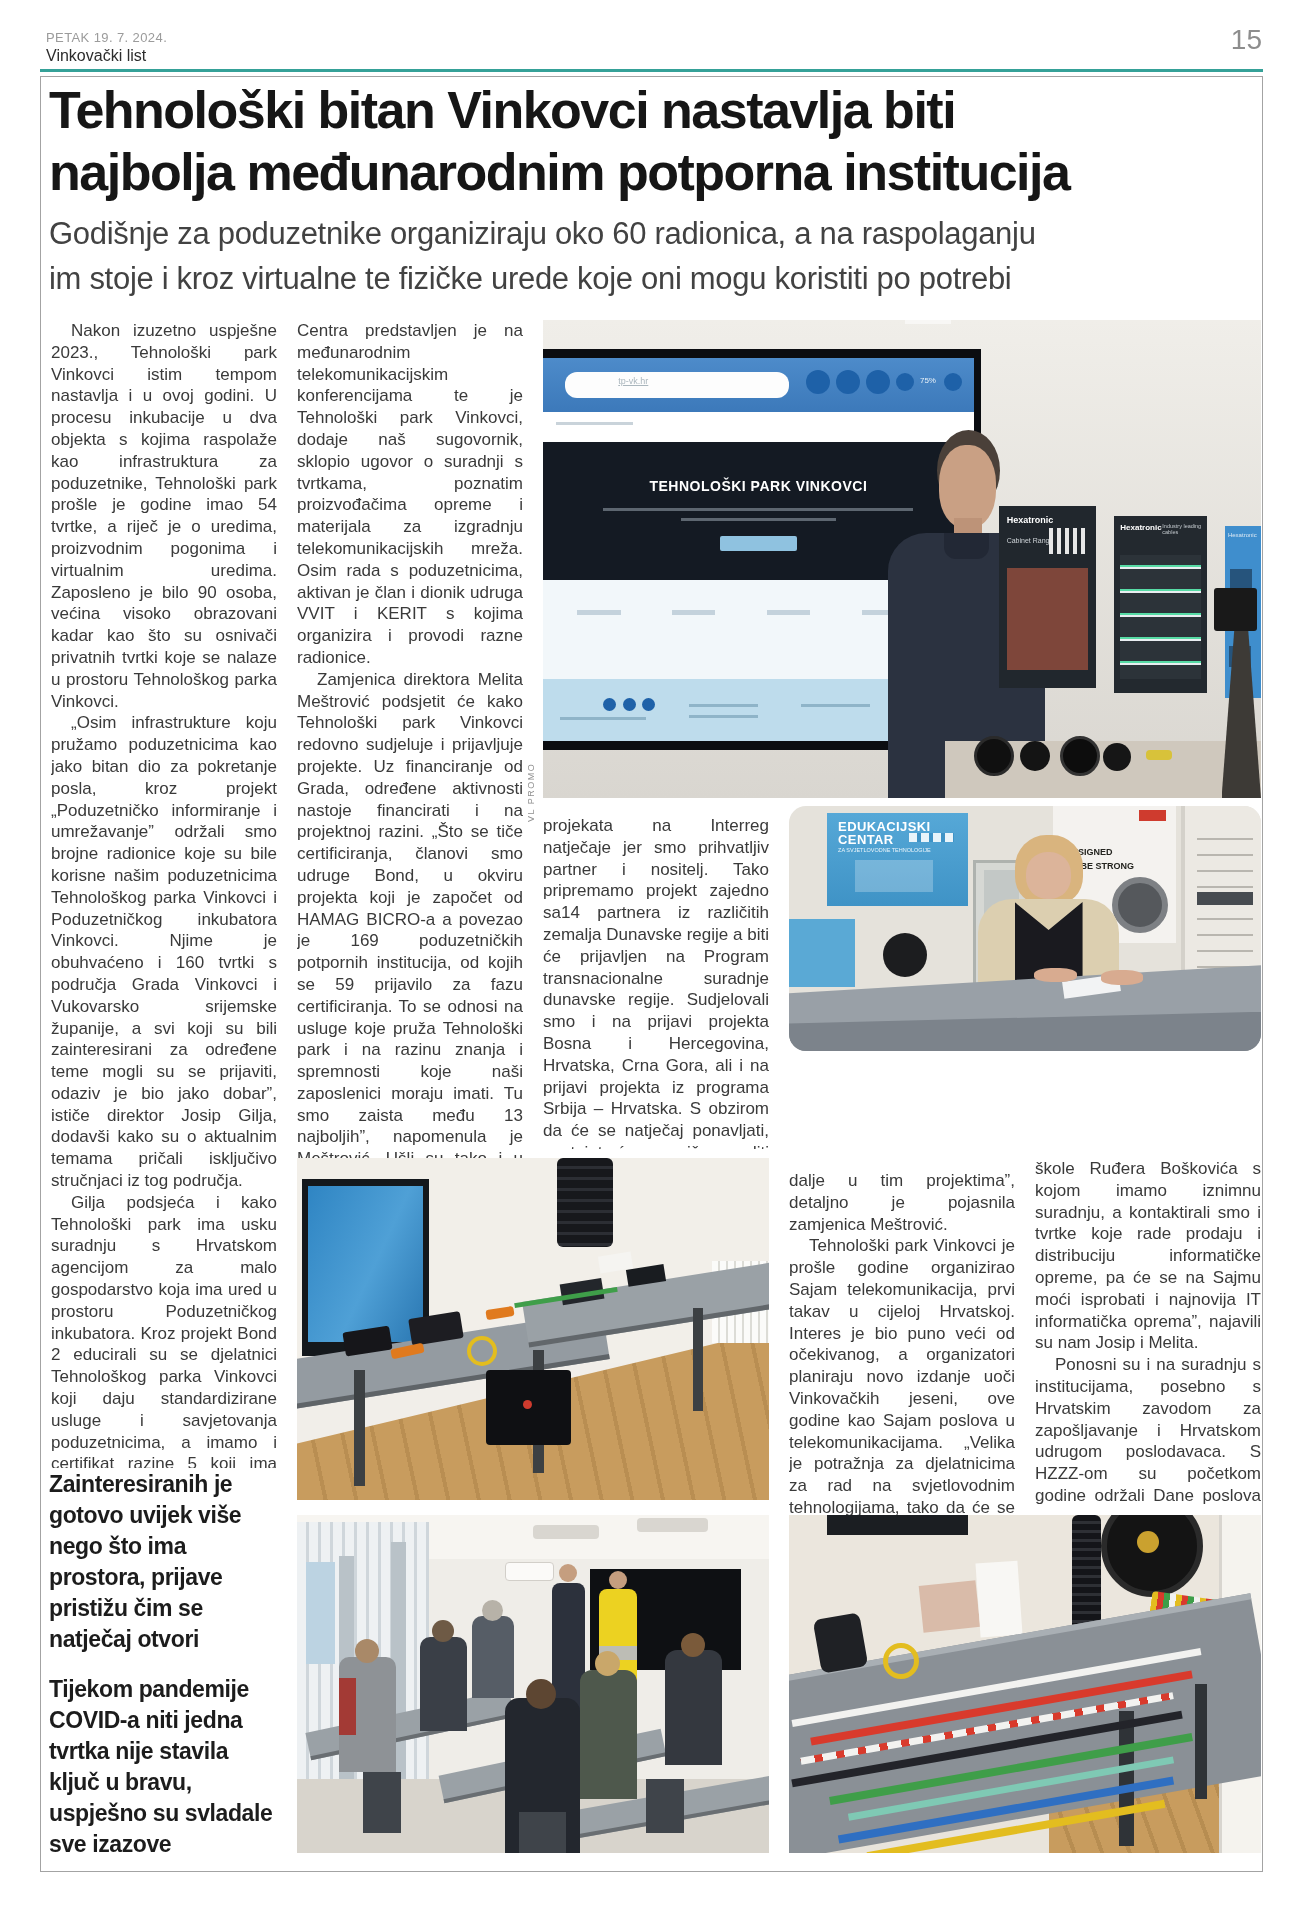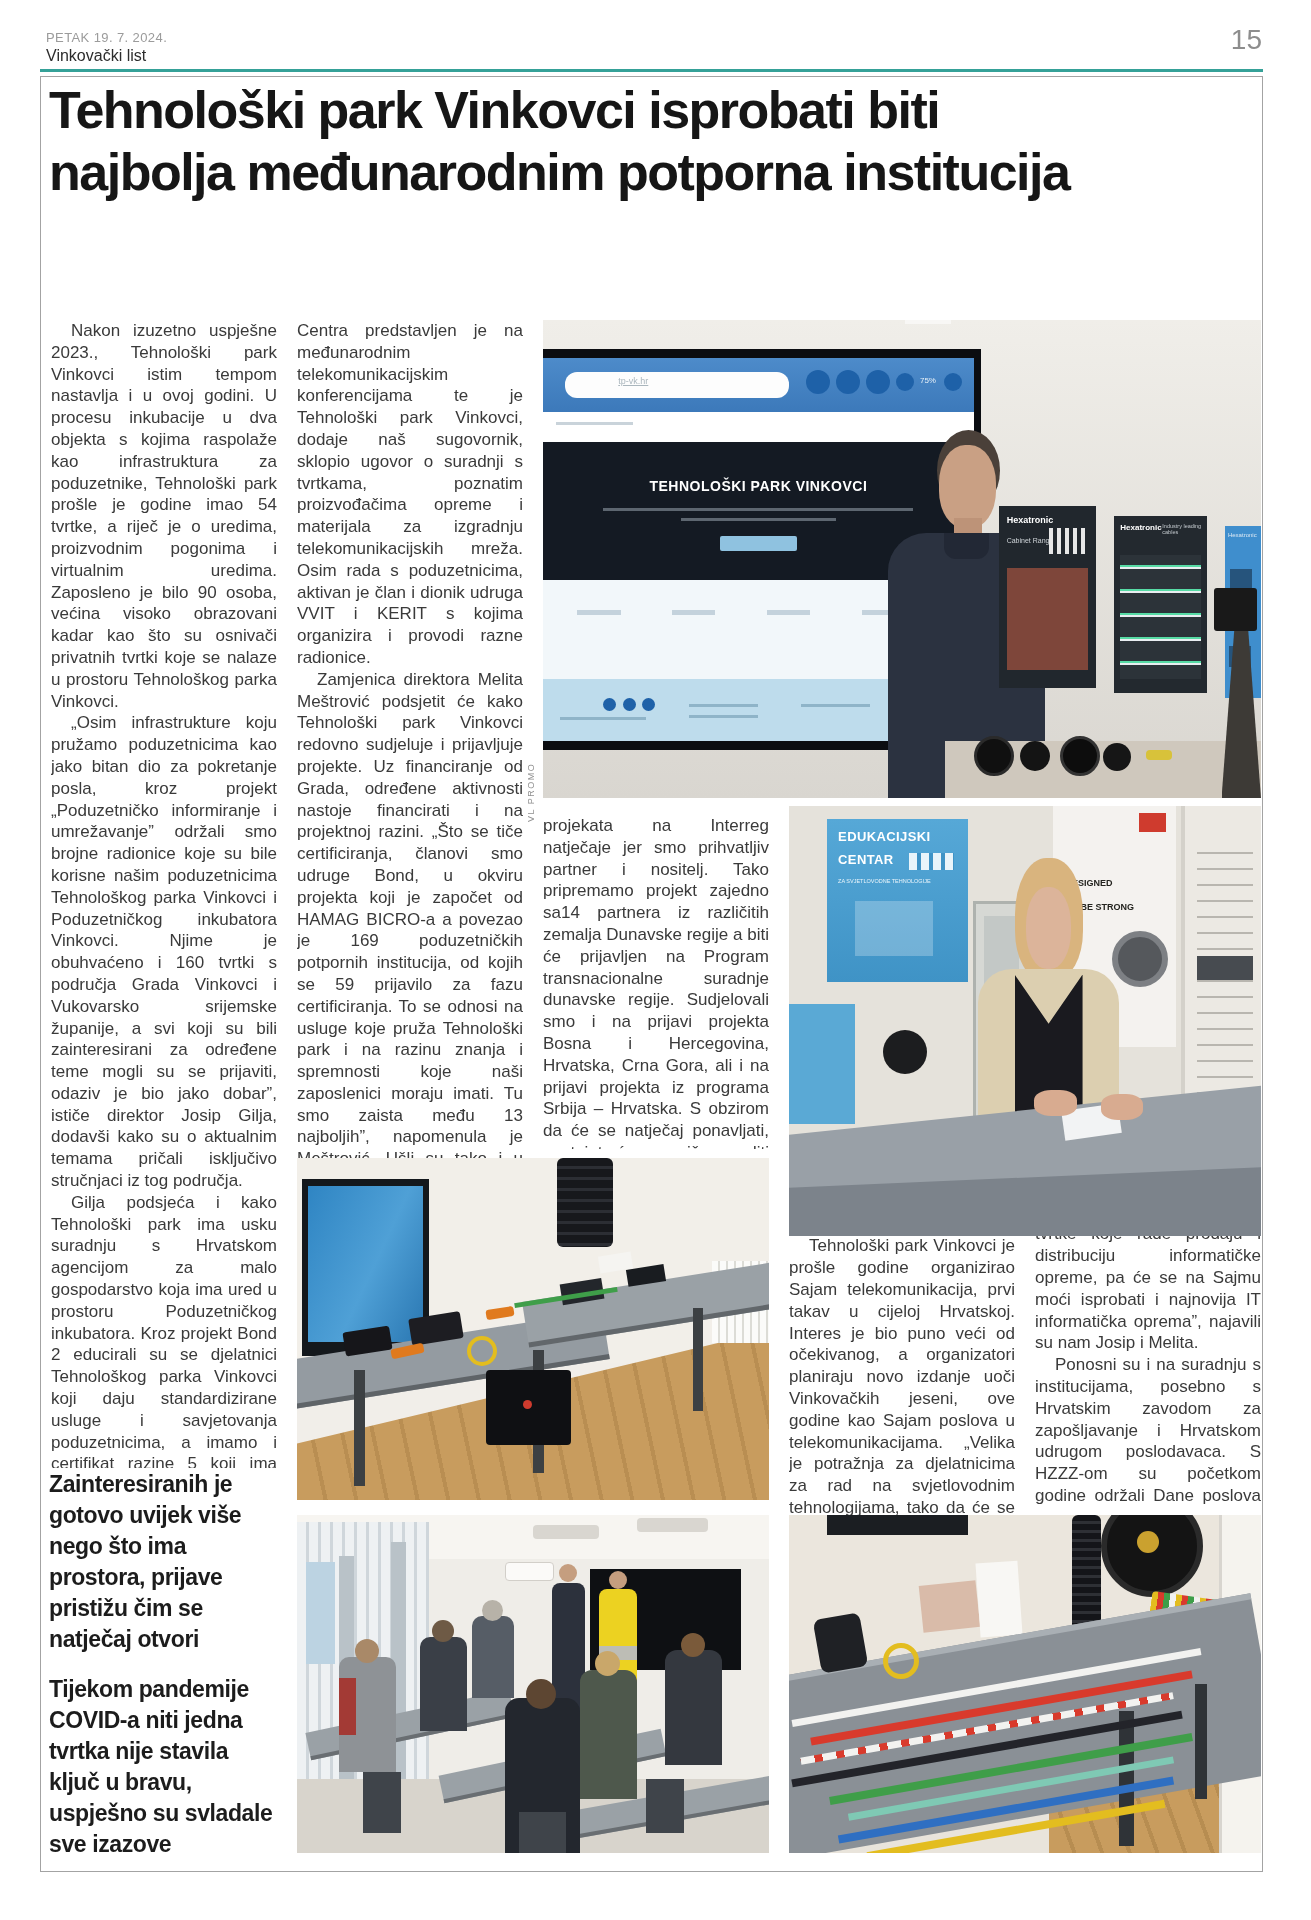--- a/index.html
+++ b/index.html
@@ -22,41 +22,45 @@
   .col p{margin:0;}
   .col p.ind{text-indent:20px;}
   .quote{position:absolute;width:235px;font-size:23px;line-height:31px;font-weight:800;
          color:#1c1c1c;letter-spacing:-.4px;}
   .credit{position:absolute;left:485px;top:585px;height:160px;writing-mode:vertical-rl;
           transform:rotate(180deg);font-size:9px;color:#8f8f8f;letter-spacing:1.5px;text-align:left;}
   
   .photo{position:absolute;overflow:hidden;background:#ddd;}
   .photo *{position:absolute;}
   .pm{left:502px;top:243px;width:718px;height:478px;background:linear-gradient(#f0eee9,#d9d6d0);}
-  .pc{left:748px;top:729px;width:472px;height:430px;background:#e5e2db;}
+  .pc{left:748px;top:729px;width:472px;height:245px;background:#e5e2db;border-radius:17px;}
   .pt{left:256px;top:1081px;width:472px;height:342px;background:#f1eee9;}
   .pk{left:256px;top:1438px;width:472px;height:338px;background:#efede8;}
   .pr{left:748px;top:1438px;width:472px;height:338px;background:#e9e4db;}
   .circ{border-radius:50%;}
 </style>
 </head>
 <body>
 
 <div class="page">
 
   <div class="hdr-date">PETAK 19. 7. 2024.</div>
   <div class="hdr-masthead">Vinkovački list</div>
   <div class="hdr-pagenum">15</div>
   <div class="hdr-rule"></div>
 
   <div class="box">
 
     <div class="headline">
-      <div>Tehnološki park Vinkovci isprobati biti</div>
+      <div>Tehnološki bitan Vinkovci nastavlja biti</div>
       <div>najbolja međunarodnim potporna institucija</div>
+    </div>
+    <div class="subhead">
+      <div>Godišnje za poduzetnike organiziraju oko 60 radionica, a na raspolaganju</div>
+      <div>im stoje i kroz virtualne te fizičke urede koje oni mogu koristiti po potrebi</div>
     </div>
 
     <div class="col" style="left:10px;top:243px;height:1148px;">
       <p class="ind">Nakon izuzetno uspješne 2023., Tehnološki park Vinkovci istim tempom nastavlja i u ovoj godini. U procesu inkubacije u dva objekta s kojima raspolaže kao infrastruktura za poduzetnike, Tehnološki park prošle je godine imao 54 tvrtke, a riječ je o uredima, proizvodnim pogonima i virtualnim uredima. Zaposleno je bilo 90 osoba, većina visoko obrazovani kadar kao što su osnivači privatnih tvrtki koje se nalaze u prostoru Tehnološkog parka Vinkovci.</p>
       <p class="ind">„Osim infrastrukture koju pružamo poduzetnicima kao jako bitan dio za pokretanje posla, kroz projekt „Poduzetničko informiranje i umrežavanje” održali smo brojne radionice koje su bile korisne našim poduzetnicima Tehnološkog parka Vinkovci i Poduzetničkog inkubatora Vinkovci. Njime je obuhvaćeno i 160 tvrtki s područja Grada Vinkovci i Vukovarsko srijemske županije, a svi koji su bili zainteresirani za određene teme mogli su se prijaviti, odaziv je bio jako dobar”, ističe direktor Josip Gilja, dodavši kako su o aktualnim temama pričali isključivo stručnjaci iz tog područja.</p>
       <p class="ind">Gilja podsjeća i kako Tehnološki park ima usku suradnju s Hrvatskom agencijom za malo gospodarstvo koja ima ured u prostoru Poduzetničkog inkubatora. Kroz projekt Bond 2 educirali su se djelatnici Tehnološkog parka Vinkovci koji daju standardizirane usluge i savjetovanja poduzetnicima, a imamo i certifikat razine 5 koji ima samo 13 poduzetničkih potpornih institucija u Hrvatskoj. „Iz godine u godinu raste potreba za proizvodnim pogonima koji su deficitarni, a u postojećim proizvodnim pogonima pokrenuta je strojna obrada na CNC-glodalicama”, ponosan je direktor Gilja.</p>
 
     </div>
     <div class="quote" style="left:8px;top:1597px;">Tijekom pandemije COVID-a niti jedna tvrtka nije stavila ključ u bravu, uspješno su svladale sve izazove</div>
     <div class="quote" style="left:8px;top:1392px;">Zainteresiranih je gotovo uvijek više nego što ima prostora, prijave pristižu čim se natječaj otvori</div>

